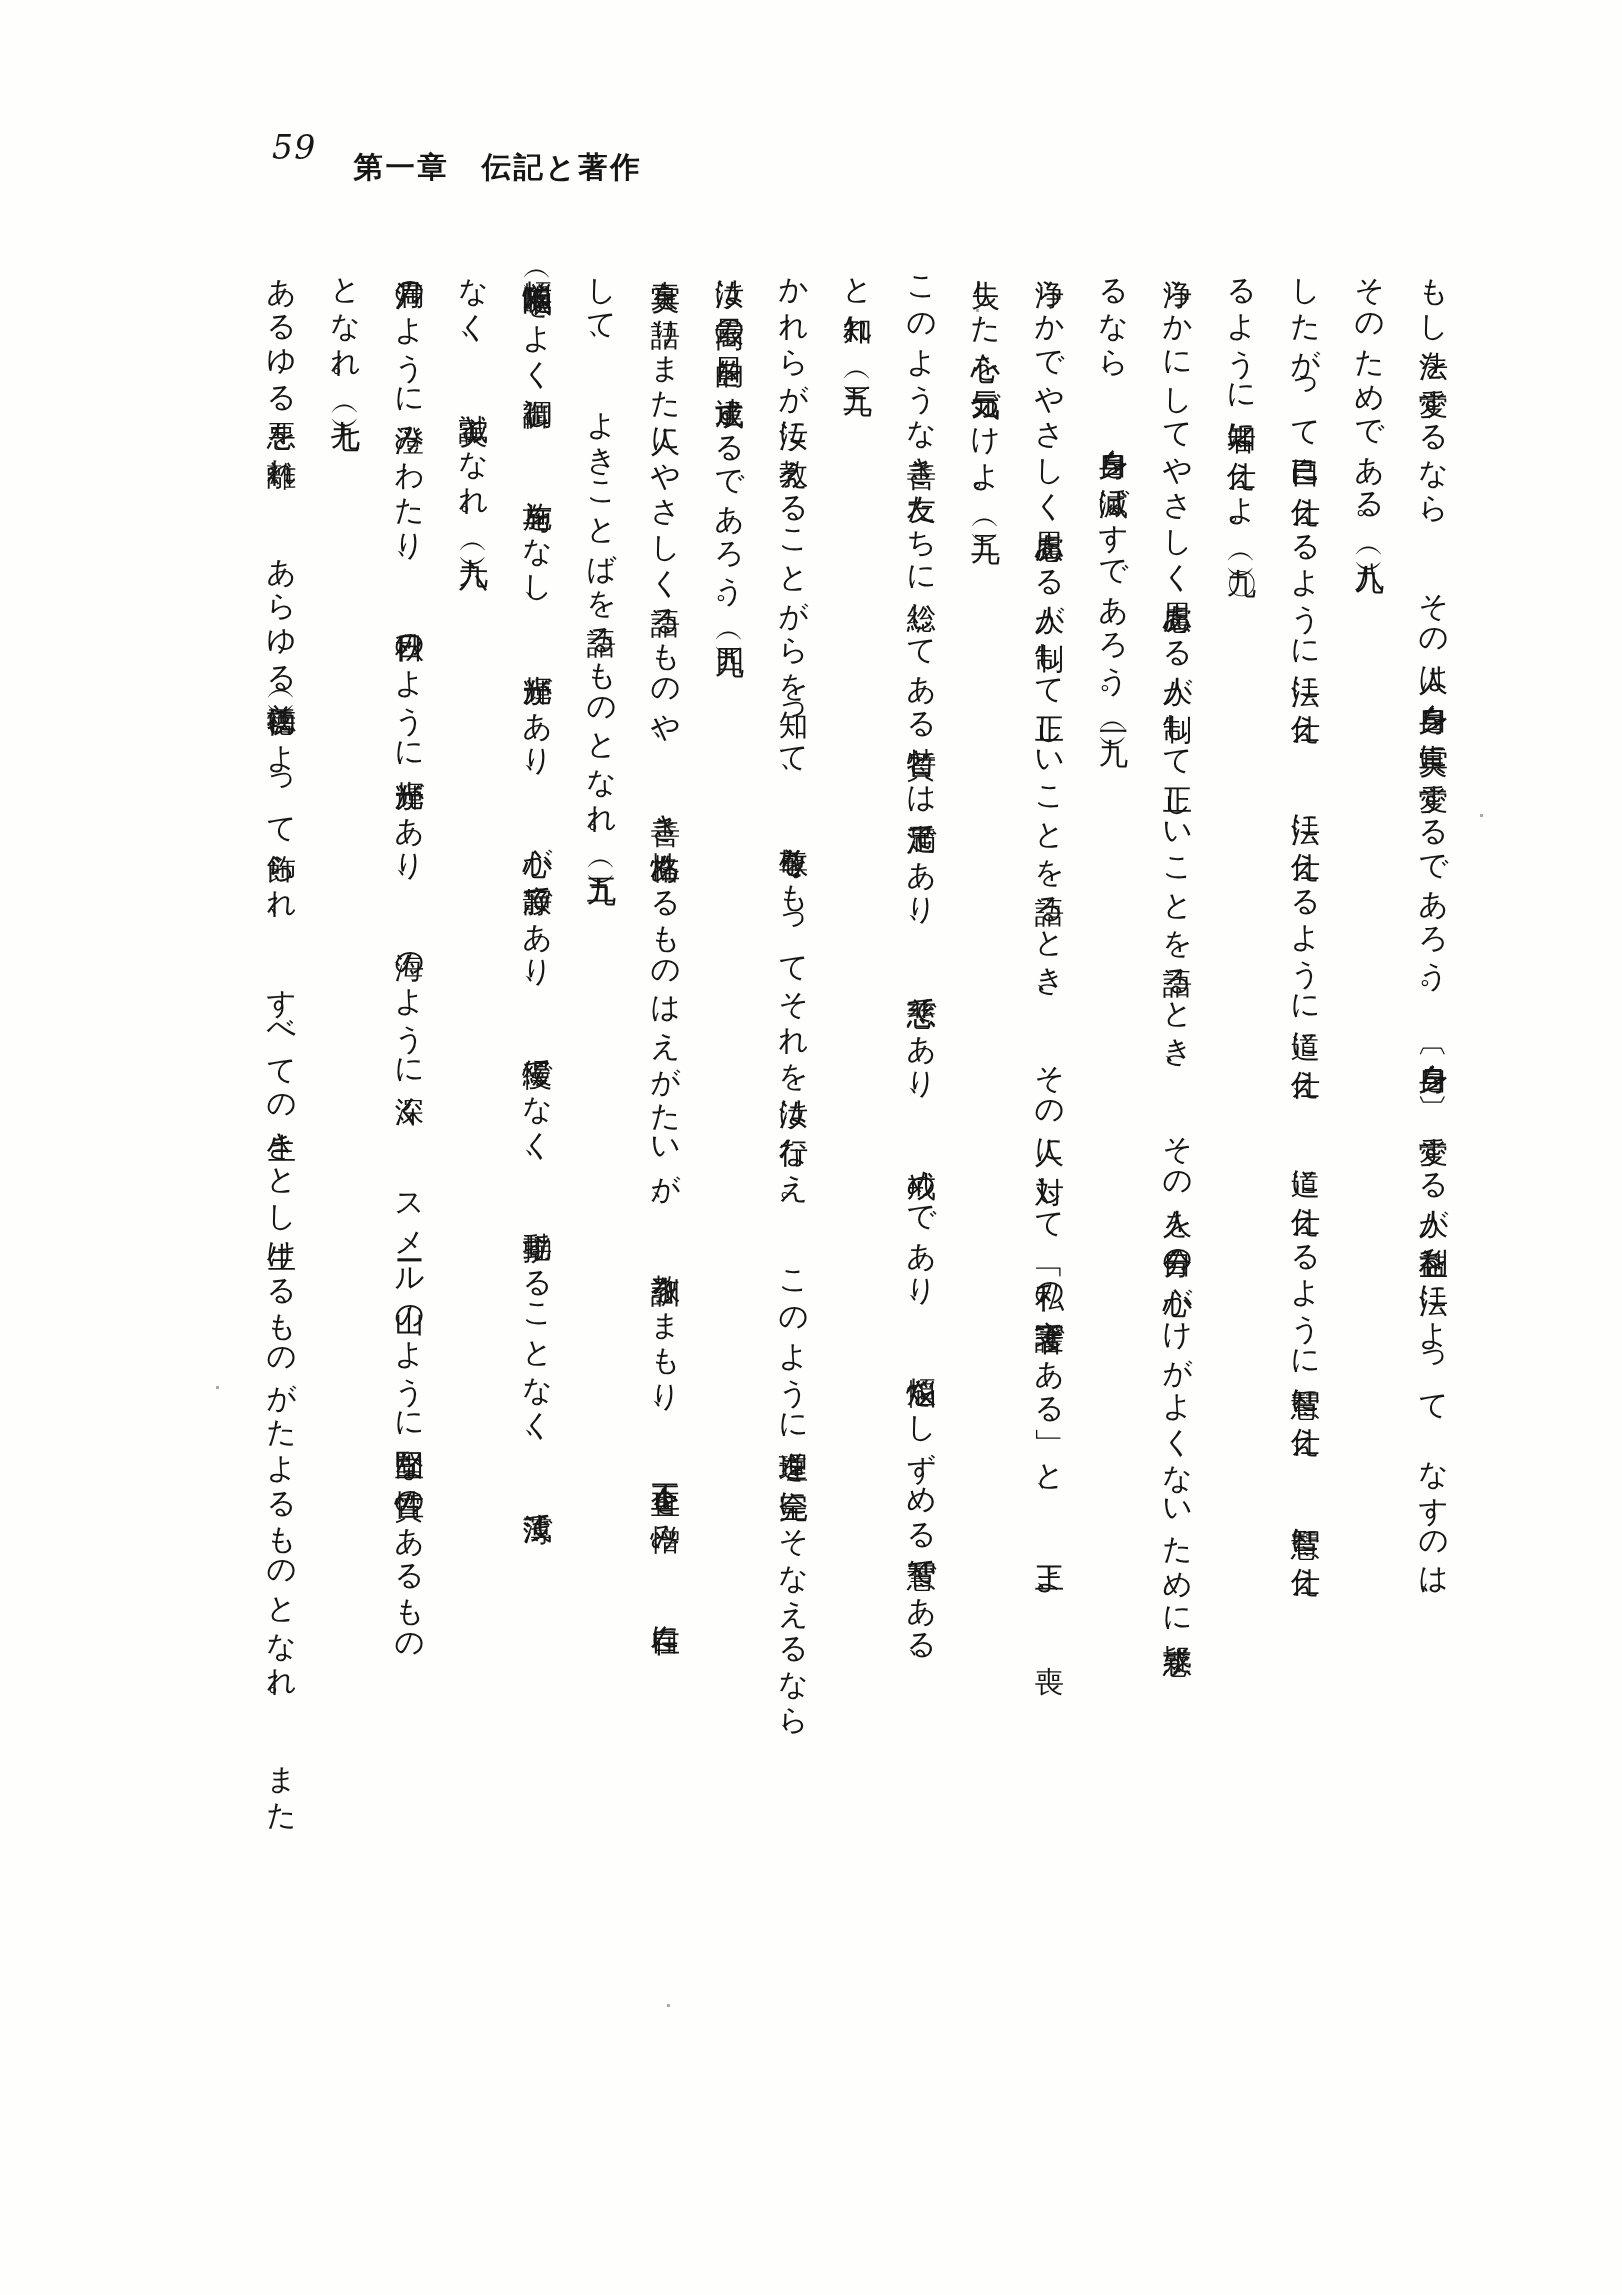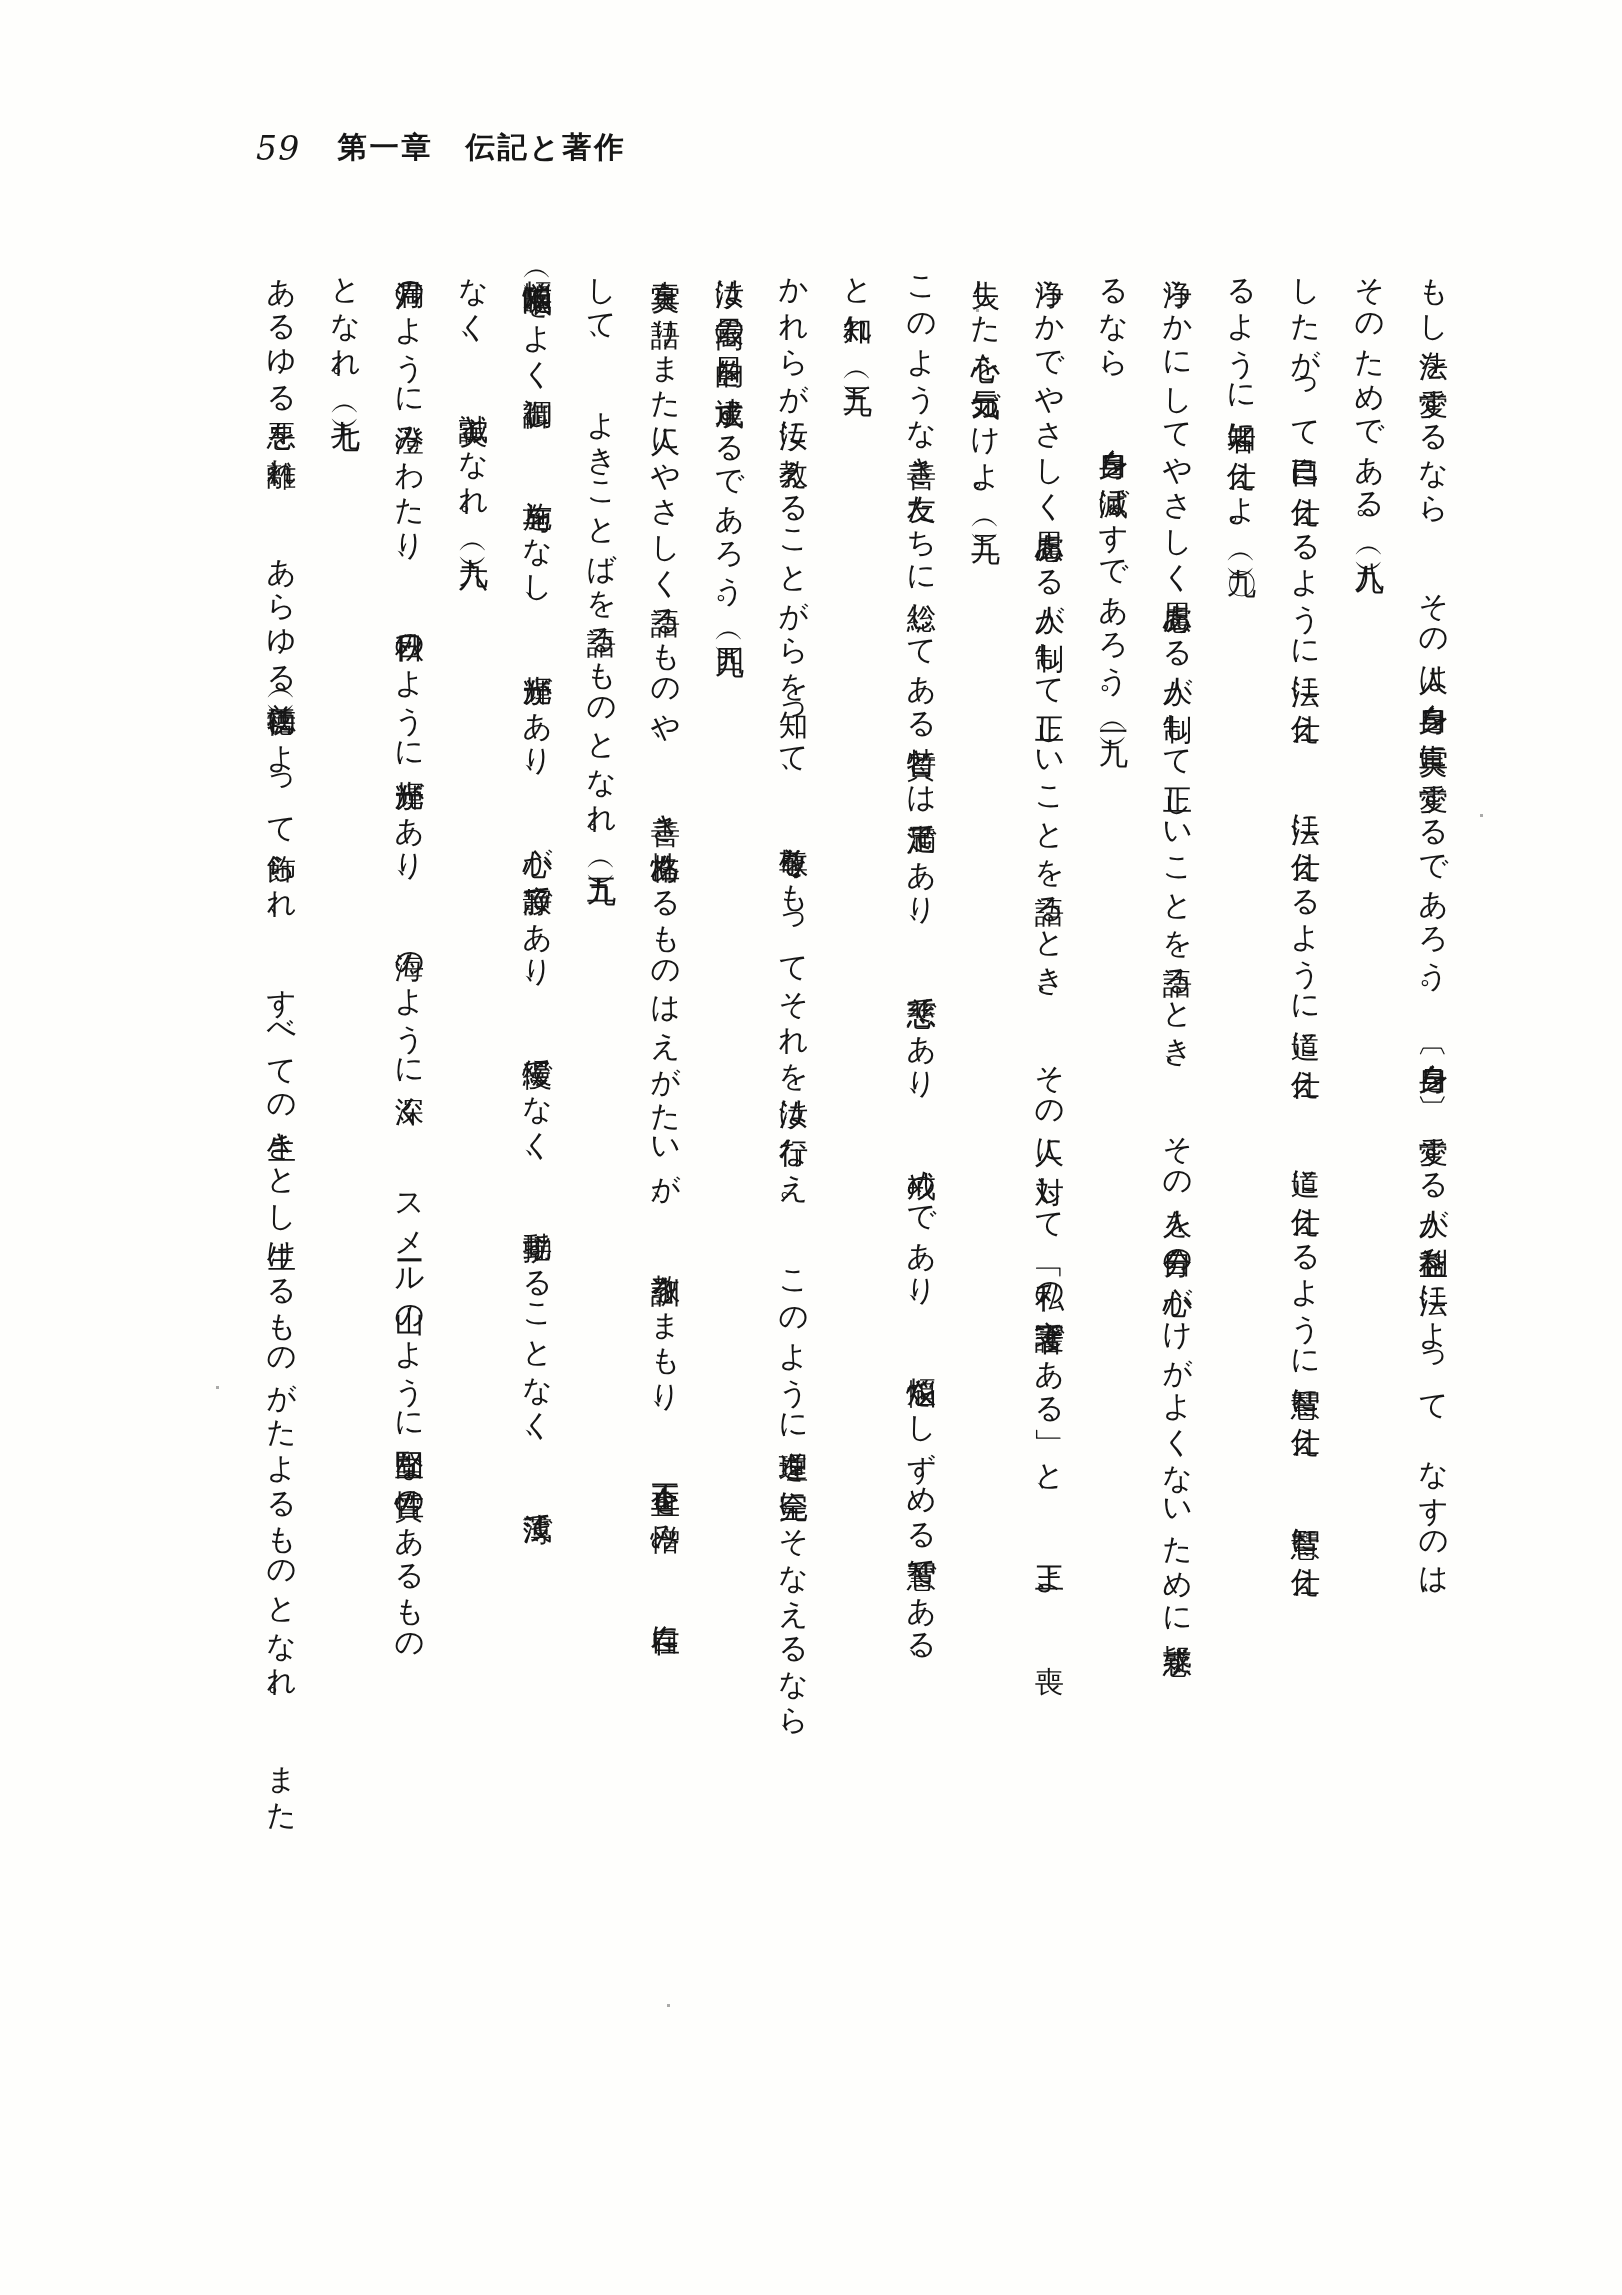--- a/index.html
+++ b/index.html
@@ -12,37 +12,38 @@
     width: 1623px;
     height: 2295px;
     background: #fefefc;
     overflow: hidden;
     color: #161616;
   }
   
   .page-header {
     position: absolute;
     top: 128px;
-    left: 256px;
+    left: 272px;
     display: flex;
-    align-items: flex-end;
+    align-items: flex-start;
     white-space: nowrap;
   }
   .page-num {
     font-family: "DejaVu Serif", "Liberation Serif", serif;
     font-style: italic;
     font-size: 33px;
     letter-spacing: 1.3px;
     margin-right: 37px;
   }
   .chapter-title {
     font-family: "Liberation Serif", "DejaVu Serif", serif;
     font-size: 29.4px;
     font-weight: bold;
     letter-spacing: 2.6px;
+    margin-top: 20px;
   }
   
   .text-body {
     position: absolute;
     top: 257px;
     left: 233px;
     width: 1233px;
     height: 1832px;
     writing-mode: vertical-rl;
     -webkit-writing-mode: vertical-rl;

